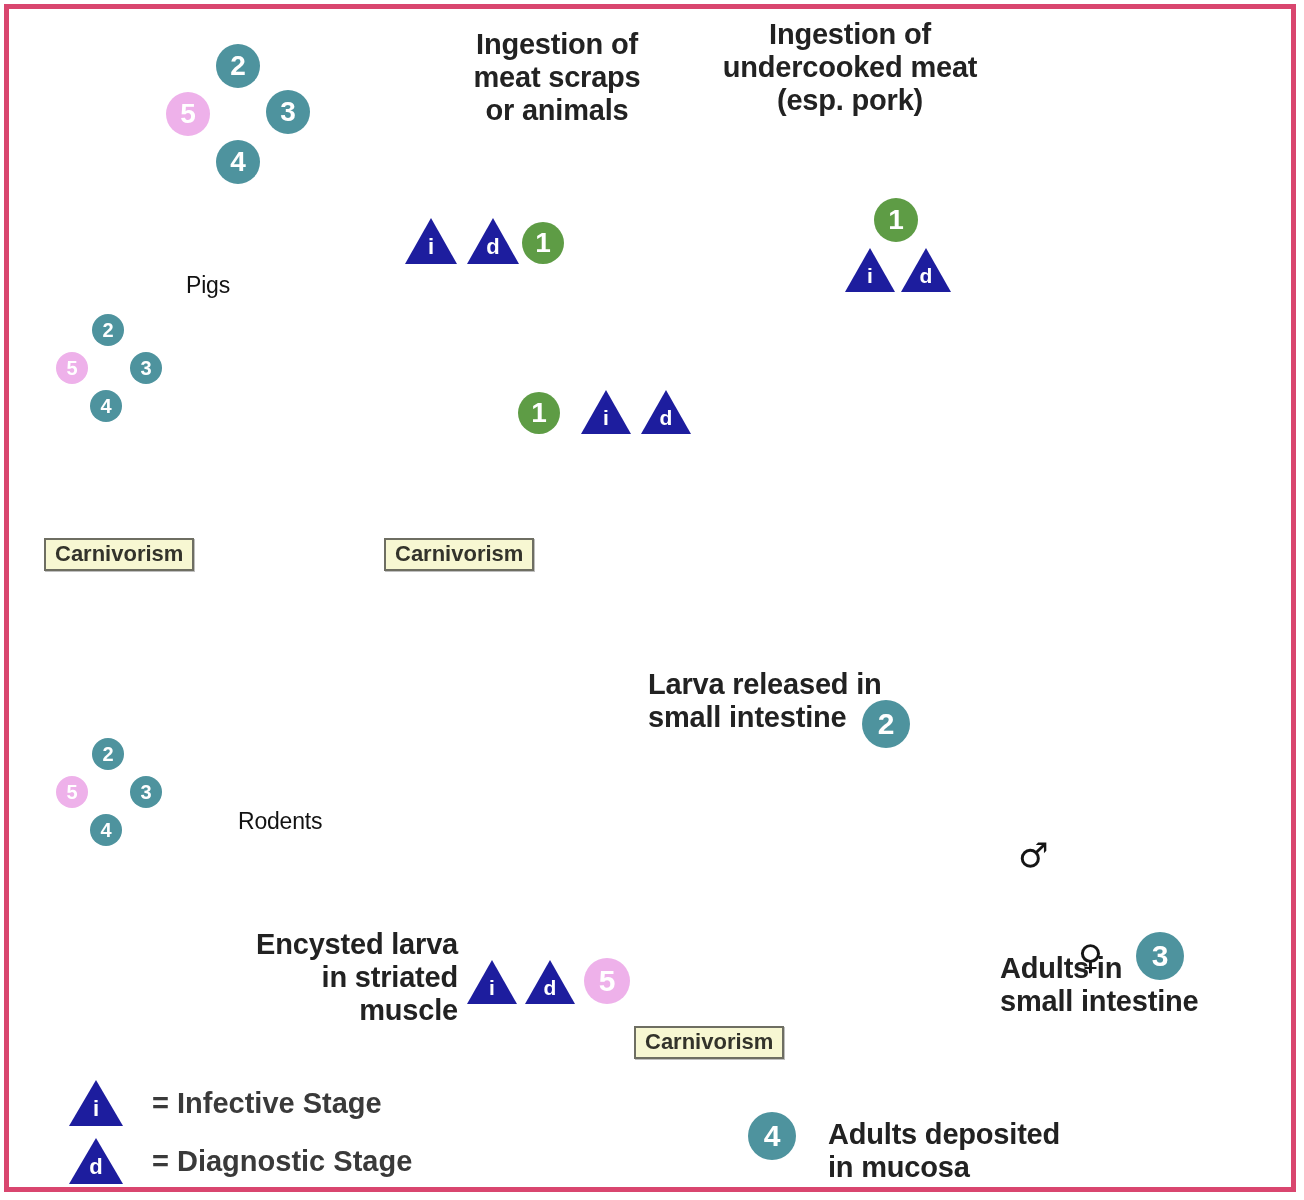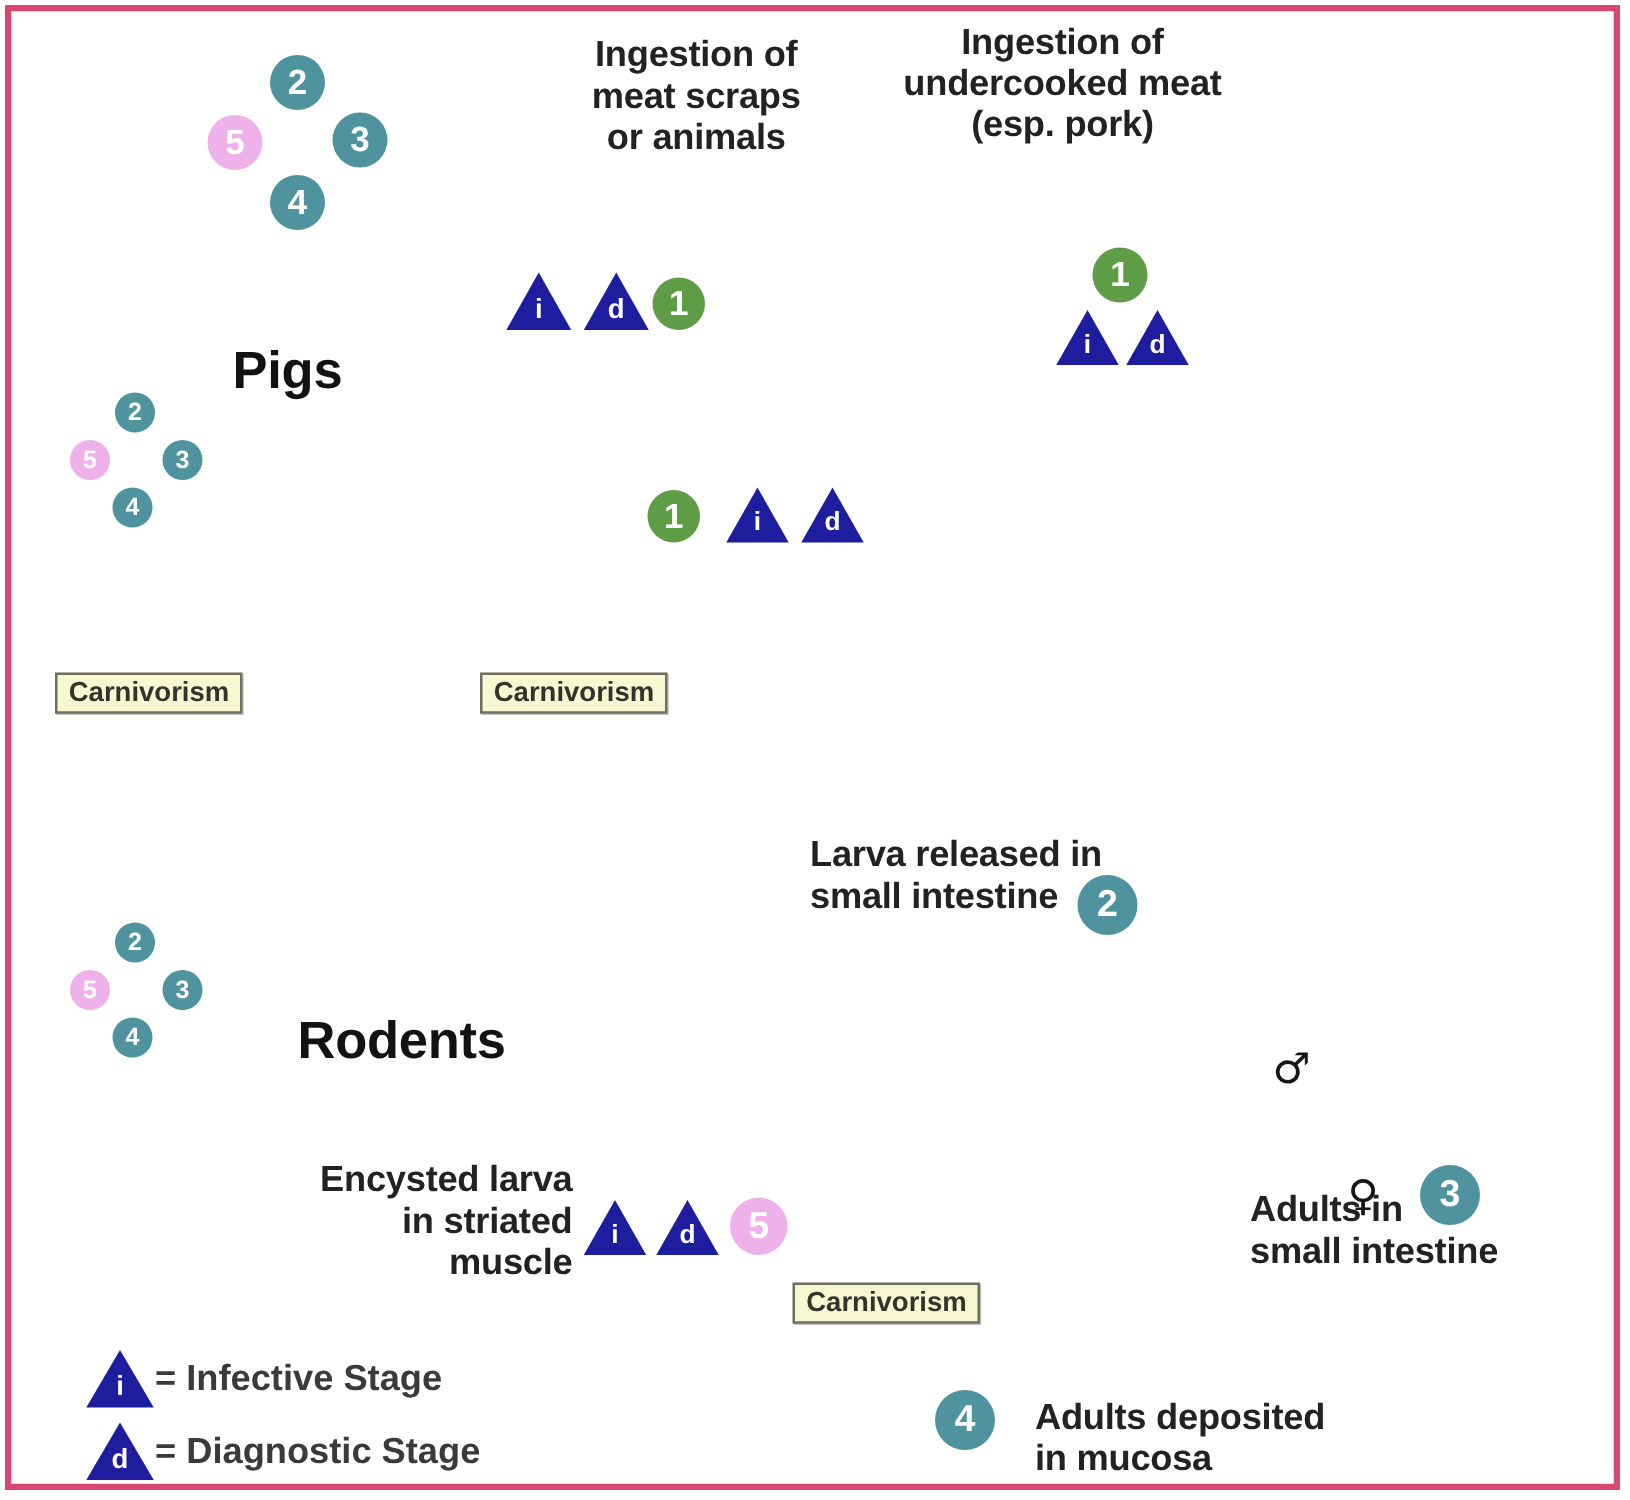--- a/index.html
+++ b/index.html
@@ -24,21 +24,21 @@
     position:absolute;
     color:#3a3a3a;
     font-weight:bold;
     line-height:1.14;
     white-space:pre-line;
     letter-spacing:-0.2px;
   }
   .lbl.ctr{text-align:center;}
   .lbl.rt{text-align:right;}
   .big{font-size:29px;color:#222;}
-  .host-name{font-size:42px;color:#121212;font-weight:bold;}
+  .host-name{font-size:23px;color:#121212;font-weight:normal;}
   .tagbox{
     position:absolute;
     background:#f7f7d2;
     border:2px solid #6e6e62;
     color:#33332b;
     font-size:22px;
     font-weight:bold;
     padding:3px 9px 4px 9px;
     line-height:1;
     box-shadow:1px 1px 0 rgba(0,0,0,.25);
@@ -61,21 +61,21 @@
   .tri svg{position:absolute;left:0;top:0;}
   .tri span{
     position:relative;
     color:#fff;font-weight:bold;
     font-family:"Liberation Sans",sans-serif;
     z-index:2;
   }
   .legend-row{position:absolute;display:flex;align-items:center;}
   .legend-txt{
     font-size:29px;font-weight:bold;color:#3a3a3a;
-    margin-left:0;white-space:nowrap;
+    margin-left:28px;white-space:nowrap;
   }
   .sex{
     position:absolute;
     font-size:34px;color:#151515;font-weight:normal;
     font-family:"DejaVu Sans",sans-serif;
     line-height:1;
   }
 </style>
 </head>
 <body>

